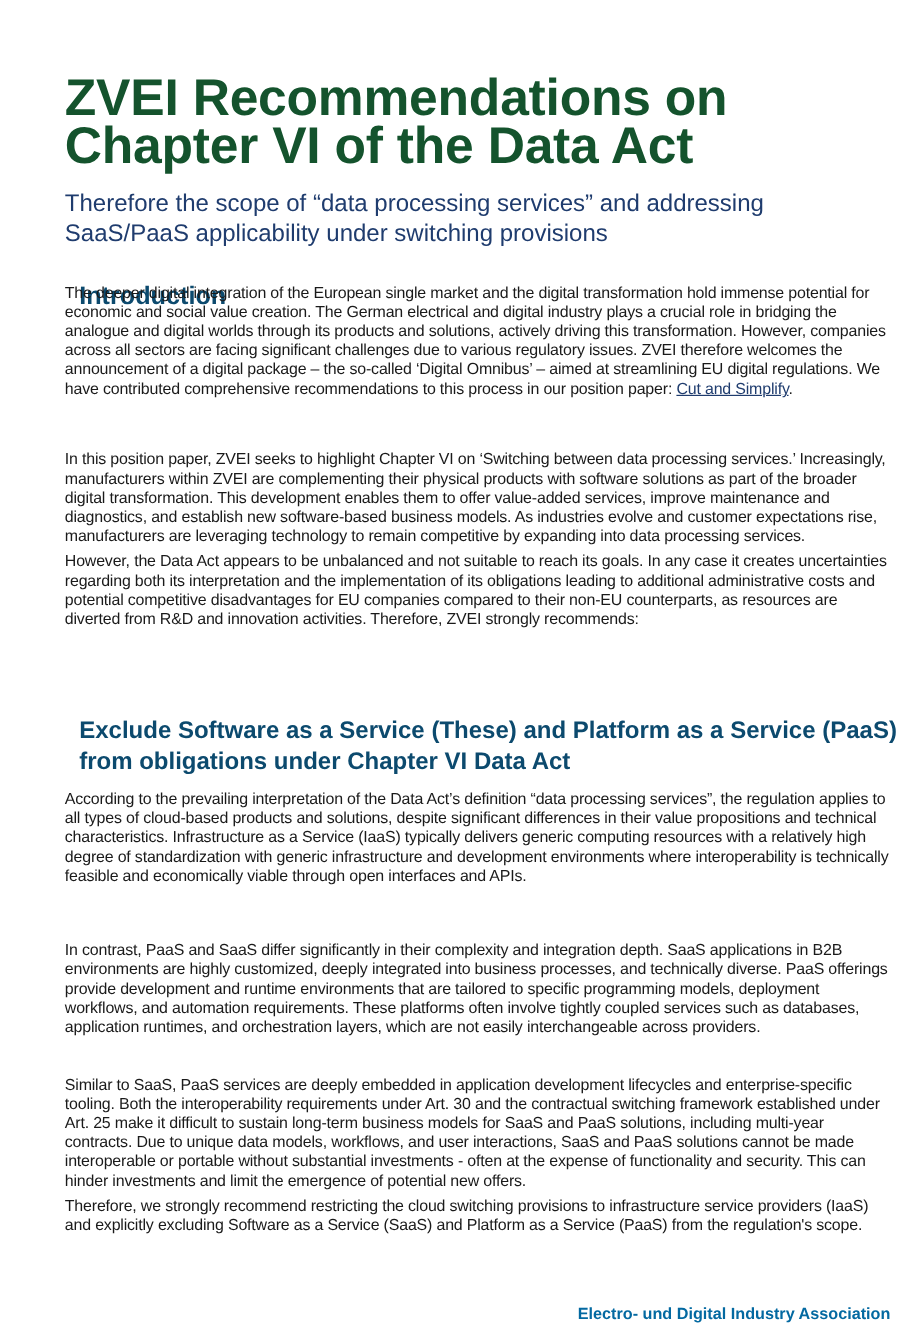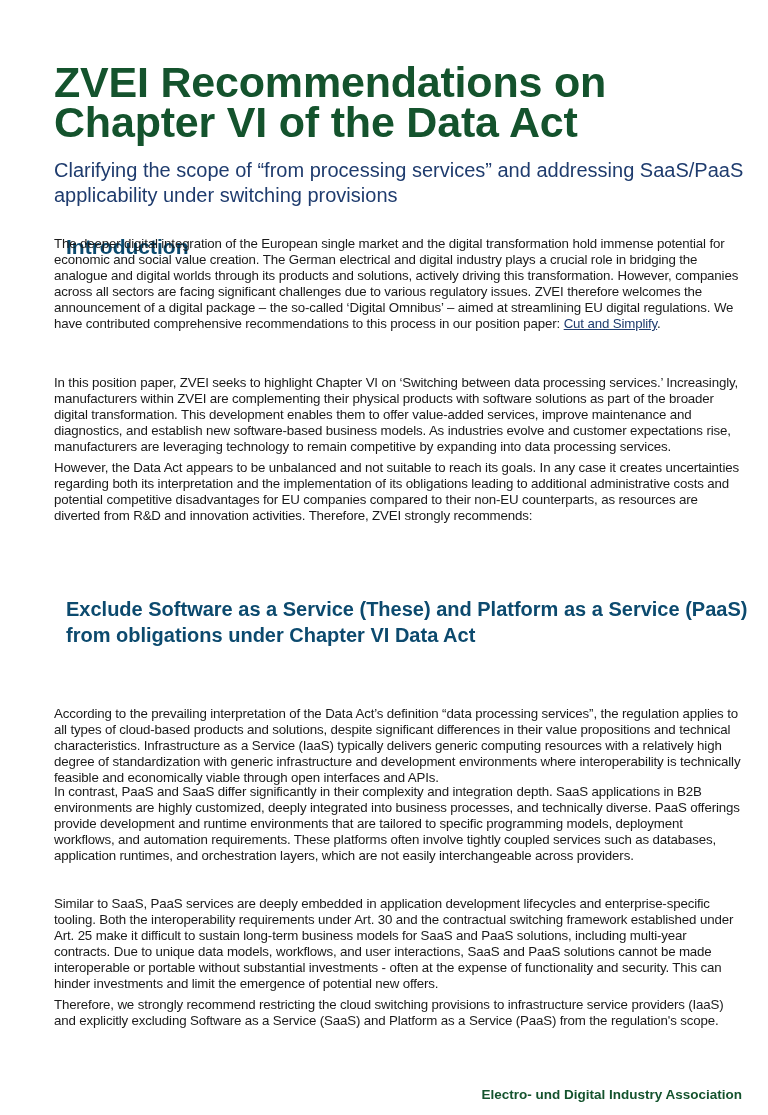--- a/index.html
+++ b/index.html
@@ -71,48 +71,48 @@
       margin: 0;
       font-size: 13.3px;
       line-height: 16.1px;
       color: #1a1a1a;
       text-align: left;
       letter-spacing: -0.15px;
     }
     .p1 { top: 236px; }
     .p2 { top: 375px; }
     .p3 { top: 460px; }
-    .p4 { top: 658px; margin-top: 48px; }
+    .p4 { top: 658px; }
     .p5 { top: 784px; }
     .p6 { top: 884px; margin-top: 12px; }
     .p7 { top: 997px; }
     .link {
       color: #1f3c6e;
       text-decoration: underline;
       cursor: pointer;
     }
     .footer {
       position: absolute;
       right: 26px;
       top: 1087px;
-      color: #14532d;
+      color: #0369a1;
       font-weight: bold;
       font-size: 13.5px;
       line-height: 16px;
       text-align: center;
     }
   </style>
 </head>
 <body>
 
 <div class="page">
 
   <h1 class="title">ZVEI Recommendations on Chapter VI of the Data Act</h1>
 
-  <h2 class="subtitle">Clarifying the scope of “from processing services” and addressing SaaS/PaaS applicability under switching provisions</h2>
+  <h2 class="subtitle">Therefore the scope of “data processing services” and addressing SaaS/PaaS applicability under switching provisions</h2>
 
   <h2 class="h2 intro-heading">Introduction</h2>
 
   <p class="para p1"><span>The deeper digital integration of the European single market and the digital transformation hold immense potential for economic and social value creation. The German electrical and digital industry plays a crucial role in bridging the analogue and digital worlds through its products and solutions, actively driving this transformation. However, companies across all sectors are facing significant challenges due to various regulatory issues. ZVEI therefore welcomes the announcement of a digital package – the so-called ‘Digital Omnibus’ – aimed at streamlining EU digital regulations. We have contributed comprehensive recommendations to this process in our position paper: </span><a class="link">Cut and Simplify</a><span>.</span></p>
 
   <p class="para p2">In this position paper, ZVEI seeks to highlight Chapter VI on ‘Switching between data processing services.’ Increasingly, manufacturers within ZVEI are complementing their physical products with software solutions as part of the broader digital transformation. This development enables them to offer value-added services, improve maintenance and diagnostics, and establish new software-based business models. As industries evolve and customer expectations rise, manufacturers are leveraging technology to remain competitive by expanding into data processing services.</p>
 
   <p class="para p3">However, the Data Act appears to be unbalanced and not suitable to reach its goals. In any case it creates uncertainties regarding both its interpretation and the implementation of its obligations leading to additional administrative costs and potential competitive disadvantages for EU companies compared to their non-EU counterparts, as resources are diverted from R&amp;D and innovation activities. Therefore, ZVEI strongly recommends:</p>
 
   <h2 class="h2 section-heading">Exclude Software as a Service (These) and Platform as a Service (PaaS) from obligations under Chapter VI Data Act</h2>

